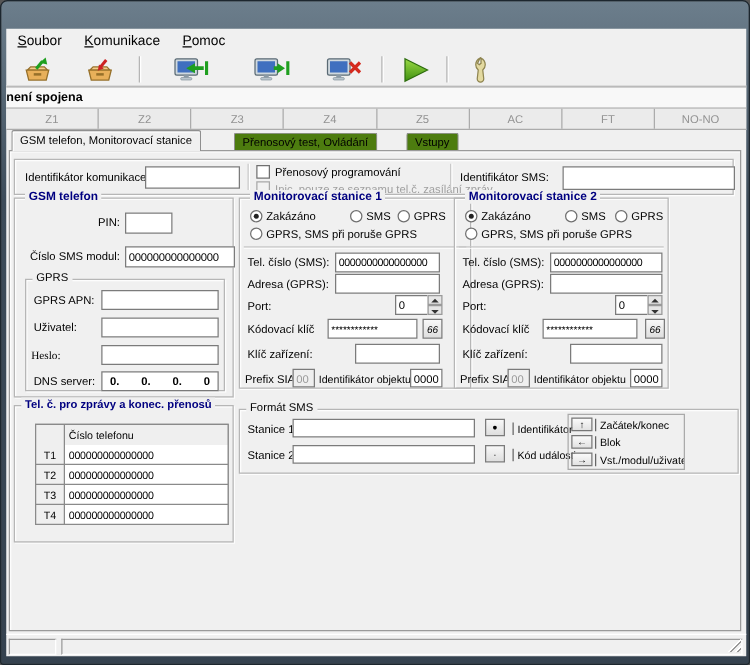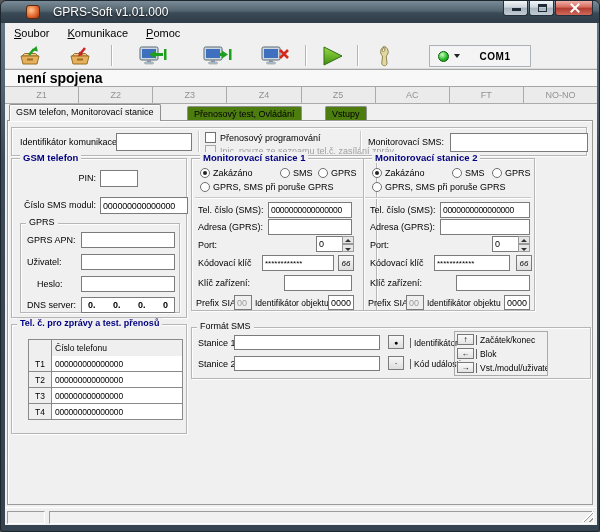--- a/index.html
+++ b/index.html
@@ -43,21 +43,21 @@
   .combox { position:absolute; left:424px; top:2px; width:102px; height:22px; border:1px solid #adb2b8;
     background:#f4f4f4; display:flex; align-items:center; }
   .led { width:11px; height:11px; border-radius:50%; margin-left:8px;
     background:radial-gradient(circle at 35% 30%, #c8ffc0, #2fbf2f 55%, #0c7a0c); border:1px solid #0a5c0a; }
   .caret { width:0; height:0; border-left:3px solid transparent; border-right:3px solid transparent;
     border-top:4px solid #222; margin-left:5px; }
   .comtext { flex:1; text-align:center; font-size:10px; font-weight:bold; letter-spacing:.5px; }
 
   .connstrip { position:absolute; left:0; top:46px; right:0; height:18px; background:#f8f8f8;
     border-top:1px solid #a6a6a6; border-bottom:1px solid #a6a6a6; display:flex; align-items:center; }
-  .conntext { font-size:14px; font-weight:bold; padding-left:12px; }
+  .conntext { font-size:10px; font-weight:bold; padding-left:0; }
 
   .zones { position:absolute; left:0; top:64px; right:0; height:17px; display:flex;
     background:#ebebeb; border-bottom:1px solid #ababab; }
   .zone { flex:1; border-right:1px solid #ababab; display:flex; align-items:center; justify-content:center;
     color:#929292; font-size:9px; }
   .zone:last-child { border-right:none; }
 
   
   .tabstrip { position:absolute; left:2px; top:81px; height:17px; }
   .tab { position:absolute; border:1px solid #8f8f8f; border-bottom:none; background:#4d7c0f;
@@ -126,35 +126,20 @@
     background:repeating-linear-gradient(-45deg, transparent 0 2px, #999 2px 3px, #fff 3px 4px);
     clip-path:polygon(100% 0, 100% 100%, 0 100%); }
 
   svg { display:block; }
 </style>
 </head>
 <body>
 
 <div class="window">
 
-  <div class="titlebar">
-    <div class="app-icon"></div>
-    <div class="title-text">GPRS-Soft v1.01.000</div>
-    <div class="winbtns">
-      <div class="wbtn min">
-          <span class="glyph-min"></span>
-        </div>
-      <div class="wbtn max">
-          <span class="glyph-max"></span>
-        </div>
-      <div class="wbtn close">
-          <span class="glyph-close"></span>
-        </div>
-    </div>
-  </div>
 
   <div class="client">
 
     <div class="menubar">
       <span class="menu-item">Soubor</span>
       <span class="menu-item">Komunikace</span>
       <span class="menu-item">Pomoc</span>
     </div>
 
     <div class="toolbar">
@@ -219,25 +204,20 @@
             </defs>
           <polygon points="5,3 23,12 5,21" fill="url(#pg)" stroke="#2e6e0e"></polygon>
         </svg>
       </div>
       <div class="tsep" style="left:352px;"></div>
       <div class="tbtn" style="left:366px;width:32px;">
         <svg width="24" height="24" viewBox="0 0 24 24">
           <path d="M9 2.5 c-2 1 -3.4 3 -3.4 5.3 0 1.7 0.8 3.2 2 4.2 L6.8 19 c-0.1 1.5 1.1 2.7 2.6 2.7 1.5 0 2.7 -1.2 2.6 -2.7 l-0.8 -7 c1.2 -1 2 -2.5 2 -4.2 0 -2.3 -1.4 -4.3 -3.4 -5.3 l0 4.2 -1.4 1 -1.4 -1 z" fill="#e3d9a0" stroke="#8f8550"></path>
         </svg>
       </div>
-      <div class="combox">
-        <span class="led"></span>
-        <span class="caret"></span>
-        <span class="comtext">COM1</span>
-      </div>
     </div>
 
     <div class="connstrip">
       <span class="conntext">není spojena</span>
     </div>
 
     <div class="zones">
       <div class="zone">Z1</div>
       <div class="zone">Z2</div>
       <div class="zone">Z3</div>
@@ -258,51 +238,51 @@
 
     <div class="group" style="left:6px;top:104px;width:576px;height:29px;">
       <span class="lbl" style="left:8px;top:9px;">Identifikátor komunikace:</span>
       <input class="inp" style="left: 104px; top: 5px; width: 76px; height: 18px;" value="">
       <div class="vsep" style="left:186px;"></div>
       <span class="cb" style="left:193px;top:4px;"></span>
       <span class="cblbl" style="left:208px;top:5px;">Přenosový programování</span>
       <span class="cb dis" style="left:193px;top:17px;"></span>
       <span class="cblbl dis" style="left:208px;top:18px;">Inic. pouze ze seznamu tel.č. zasílání zpráv</span>
       <div class="vsep" style="left:348px;"></div>
-      <span class="lbl" style="left:356px;top:9px;">Monitorovací SMS:</span>
+      <span class="lbl" style="left:356px;top:9px;">Identifikátor SMS:</span>
       <input class="inp" style="left: 438px; top: 5px; width: 138px; height: 19px;" value="">
     </div>
 
     <div class="group" style="left:6px;top:135px;width:176px;height:160px;">
       <span class="gtitle">GSM telefon</span>
       <span class="lbl" style="left:10px;top:14px;width:74px;text-align:right;">PIN:</span>
       <input class="inp" style="left: 88px; top: 11px; width: 38px; height: 17px;" value="">
       <span class="lbl" style="left:10px;top:41px;width:74px;text-align:right;">Číslo SMS modul:</span>
       <input class="inp" style="left: 88px; top: 38px; width: 88px; height: 17px; letter-spacing: -0.2px;" value="000000000000000">
 
       <div class="group" style="left:8px;top:64px;width:160px;height:90px;">
         <span class="gtitle plain" style="left:5px;">GPRS</span>
         <span class="lbl" style="left:6px;top:11px;">GPRS APN:</span>
         <input class="inp" style="left: 60px; top: 8px; width: 94px; height: 16px;" value="">
         <span class="lbl" style="left:6px;top:33px;">Uživatel:</span>
         <input class="inp" style="left: 60px; top: 30px; width: 94px; height: 16px;" value="">
-        <span class="lbl" style="left:16px;top:55px;">Heslo:</span>
+        <span class="lbl" style="left:4px;top:55px;font-family:Liberation Serif, serif;">Heslo:</span>
         <input class="inp" style="left: 60px; top: 52px; width: 94px; height: 16px;" value="">
         <span class="lbl" style="left:6px;top:76px;">DNS server:</span>
         <div class="dnsbox" style="left:60px;top:73px;width:94px;height:16px;">
           <span>0.</span>
           <span>0.</span>
           <span>0.</span>
           <span>0</span>
         </div>
       </div>
     </div>
 
     <div class="group" style="left:6px;top:301px;width:176px;height:110px;">
-      <span class="gtitle" style="left:5px;font-size:9px;">Tel. č. pro zprávy a test. přenosů</span>
+      <span class="gtitle" style="left:5px;font-size:9px;">Tel. č. pro zprávy a konec. přenosů</span>
       <div class="ptable">
         <div class="hc"></div>
         <div class="hc">Číslo telefonu</div>
         <div class="tc">T1</div>
         <div class="nc">000000000000000</div>
         <div class="tc">T2</div>
         <div class="nc">000000000000000</div>
         <div class="tc">T3</div>
         <div class="nc">000000000000000</div>
         <div class="tc">T4</div>

